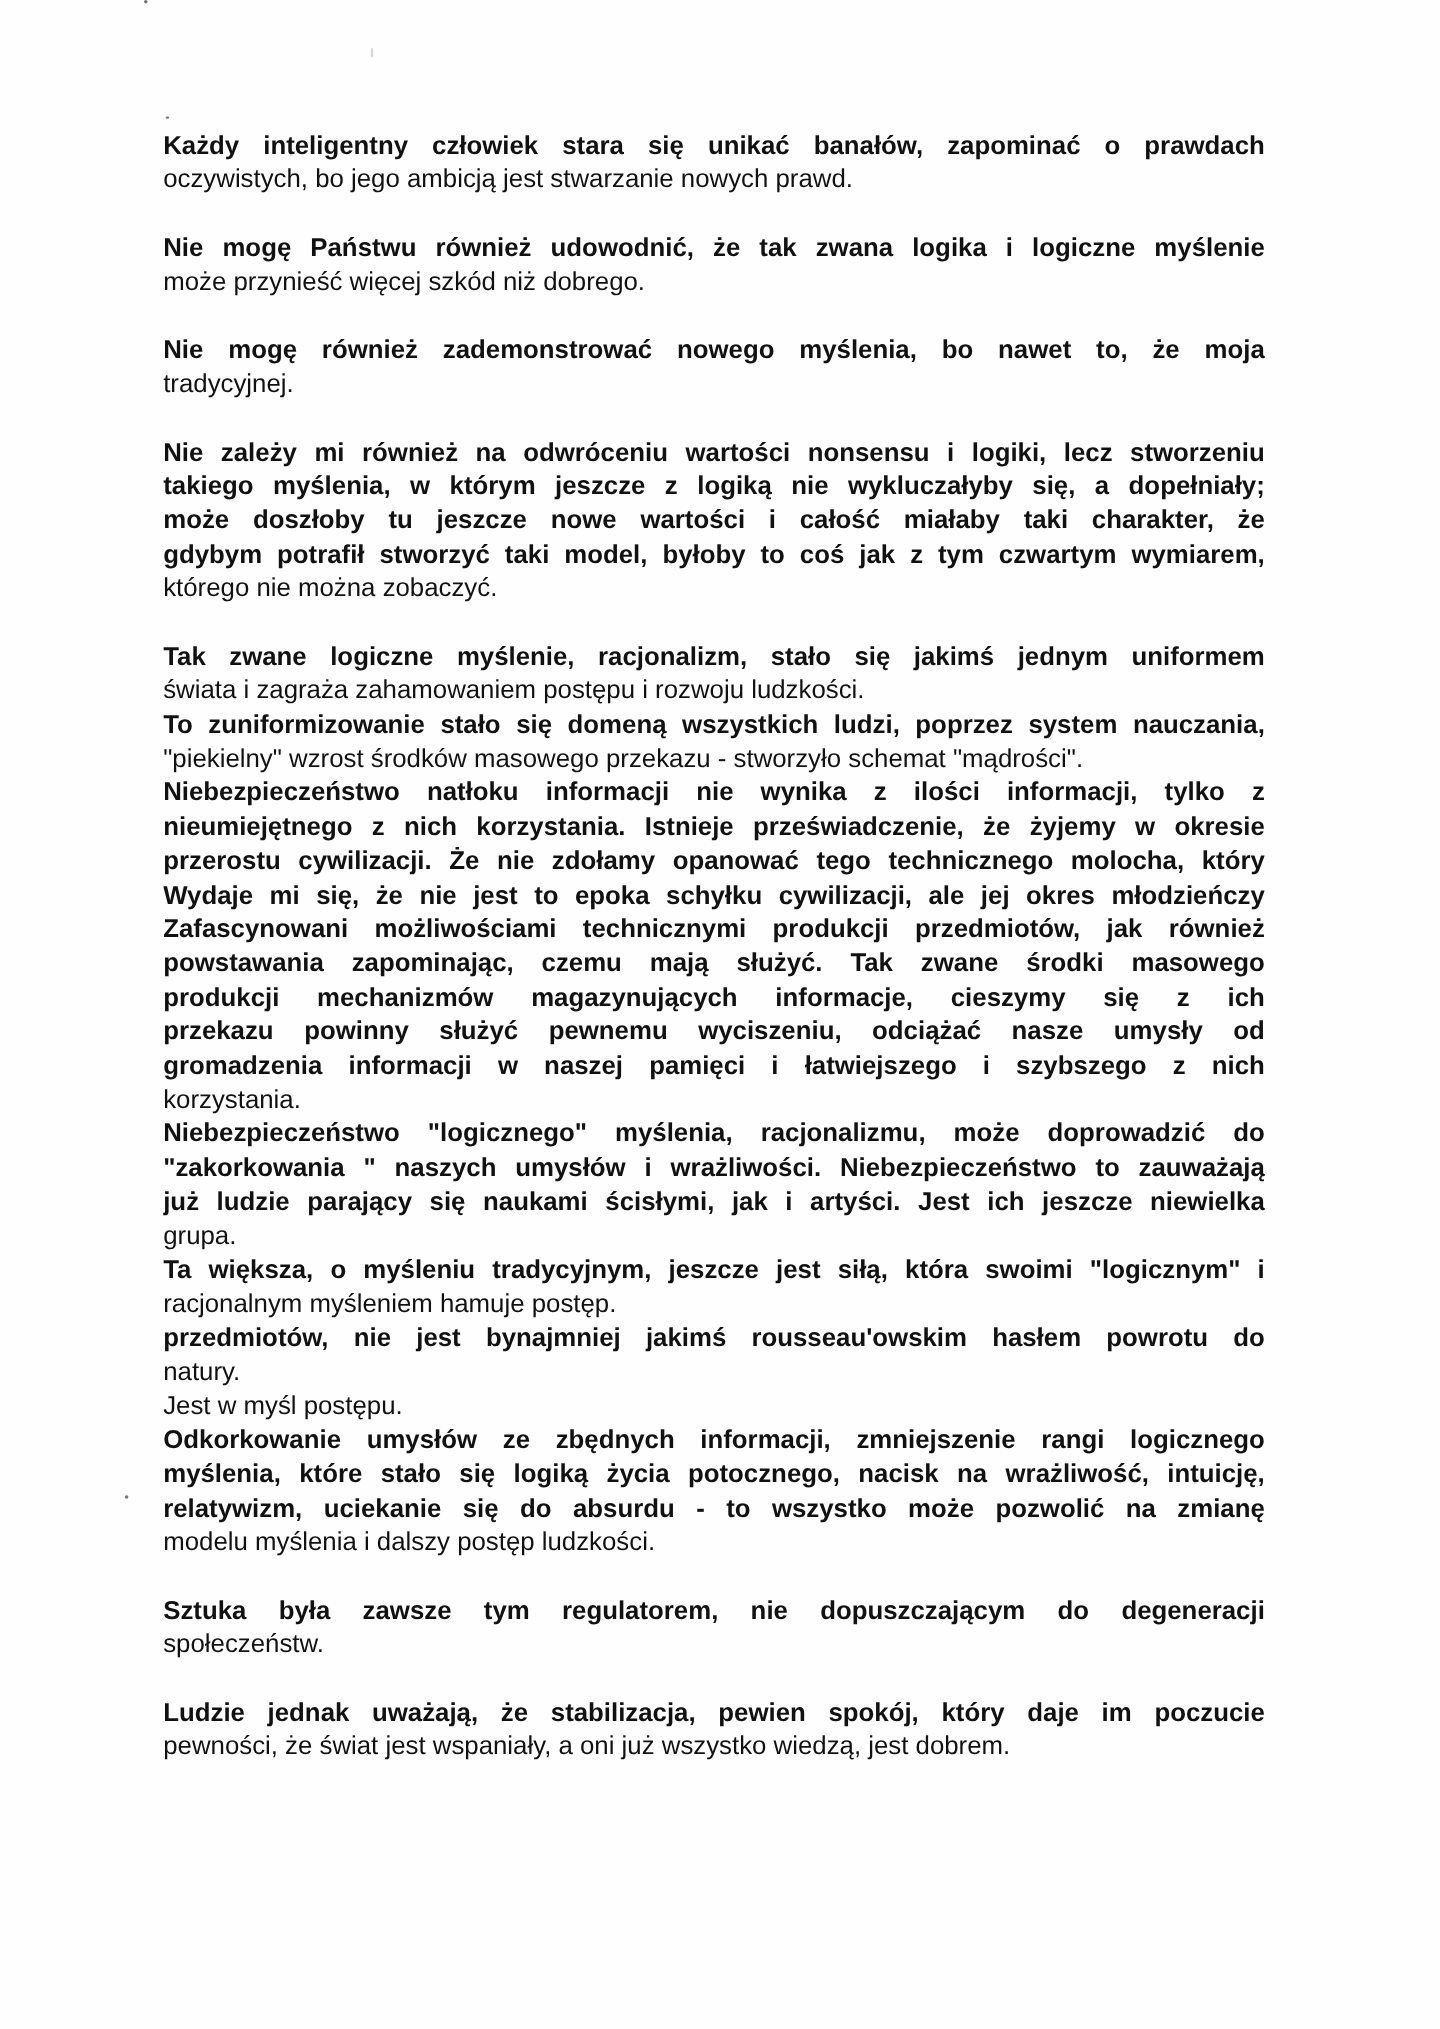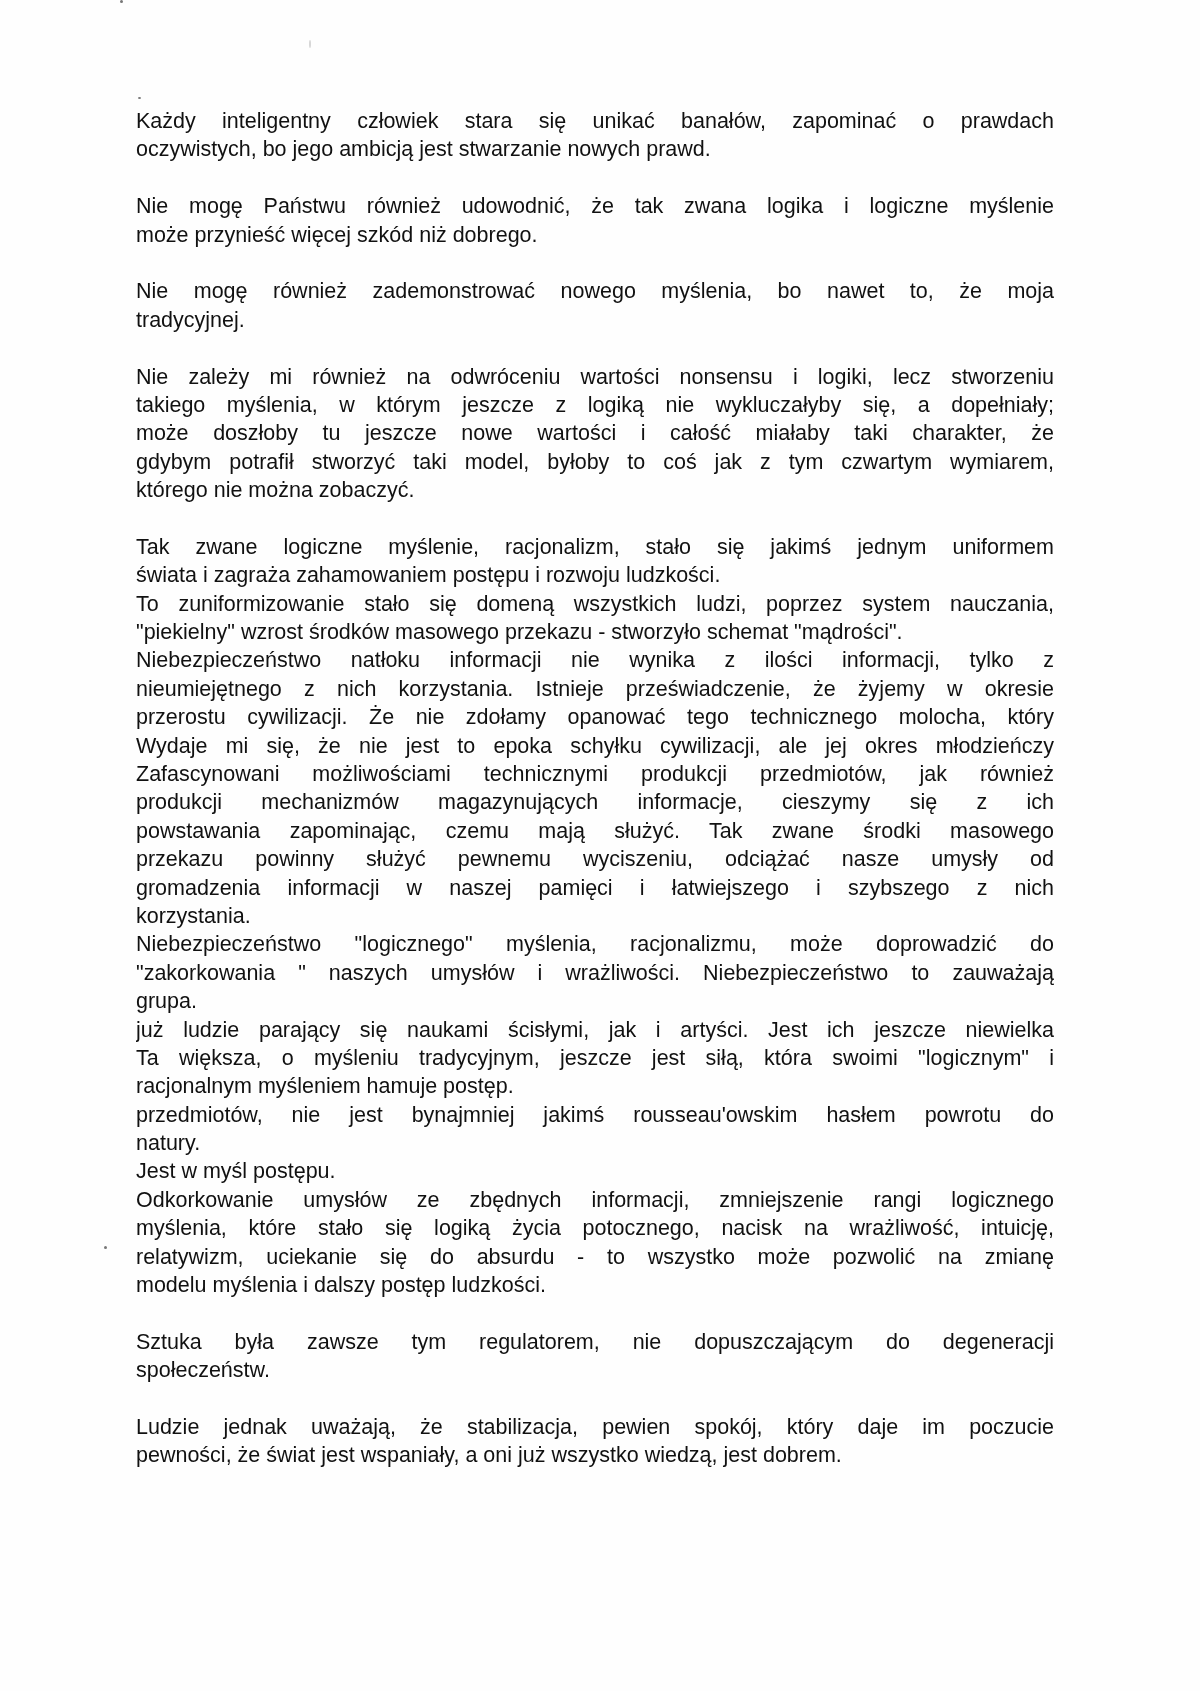--- a/index.html
+++ b/index.html
@@ -34,20 +34,21 @@
     .line {
       display: block;
       white-space: nowrap;
       height: 28.4px;
     }
     .line.justify {
       text-align: justify;
       text-align-last: justify;
       white-space: normal;
       overflow: hidden;
+      font-weight: bold;
     }
     .gap {
       display: block;
       height: 28.4px;
     }
     .speck {
       position: absolute;
       background: #777;
       border-radius: 50%;
     }
@@ -88,29 +89,29 @@
       <div class="para">
         <span class="line justify">Tak zwane logiczne myślenie, racjonalizm, stało się jakimś jednym uniformem</span>
         <span class="line">świata i zagraża zahamowaniem postępu i rozwoju ludzkości.</span>
         <span class="line justify">To zuniformizowanie stało się domeną wszystkich ludzi, poprzez system nauczania,</span>
         <span class="line">"piekielny" wzrost środków masowego przekazu - stworzyło schemat "mądrości".</span>
         <span class="line justify">Niebezpieczeństwo natłoku informacji nie wynika z ilości informacji, tylko z</span>
         <span class="line justify">nieumiejętnego z nich korzystania. Istnieje przeświadczenie, że żyjemy w okresie</span>
         <span class="line justify">przerostu cywilizacji. Że nie zdołamy opanować tego technicznego molocha, który</span>
         <span class="line justify">Wydaje mi się, że nie jest to epoka schyłku cywilizacji, ale jej okres młodzieńczy</span>
         <span class="line justify">Zafascynowani możliwościami technicznymi produkcji przedmiotów, jak również</span>
+        <span class="line justify">powstawania zapominając, czemu mają służyć. Tak zwane środki masowego</span>
         <span class="line justify">produkcji mechanizmów magazynujących informacje, cieszymy się z ich</span>
-        <span class="line justify">powstawania zapominając, czemu mają służyć. Tak zwane środki masowego</span>
         <span class="line justify">przekazu powinny służyć pewnemu wyciszeniu, odciążać nasze umysły od</span>
         <span class="line justify">gromadzenia informacji w naszej pamięci i łatwiejszego i szybszego z nich</span>
         <span class="line">korzystania.</span>
         <span class="line justify">Niebezpieczeństwo "logicznego" myślenia, racjonalizmu, może doprowadzić do</span>
         <span class="line justify">"zakorkowania " naszych umysłów i wrażliwości. Niebezpieczeństwo to zauważają</span>
+        <span class="line justify">już ludzie parający się naukami ścisłymi, jak i artyści. Jest ich jeszcze niewielka</span>
         <span class="line">grupa.</span>
-        <span class="line justify">już ludzie parający się naukami ścisłymi, jak i artyści. Jest ich jeszcze niewielka</span>
         <span class="line justify">Ta większa, o myśleniu tradycyjnym, jeszcze jest siłą, która swoimi "logicznym" i</span>
         <span class="line">racjonalnym myśleniem hamuje postęp.</span>
         <span class="line justify">przedmiotów, nie jest bynajmniej jakimś rousseau'owskim hasłem powrotu do</span>
         <span class="line">natury.</span>
         <span class="line">Jest w myśl postępu.</span>
         <span class="line justify">Odkorkowanie umysłów ze zbędnych informacji, zmniejszenie rangi logicznego</span>
         <span class="line justify">myślenia, które stało się logiką życia potocznego, nacisk na wrażliwość, intuicję,</span>
         <span class="line justify">relatywizm, uciekanie się do absurdu - to wszystko może pozwolić na zmianę</span>
         <span class="line">modelu myślenia i dalszy postęp ludzkości.</span>
       </div>

